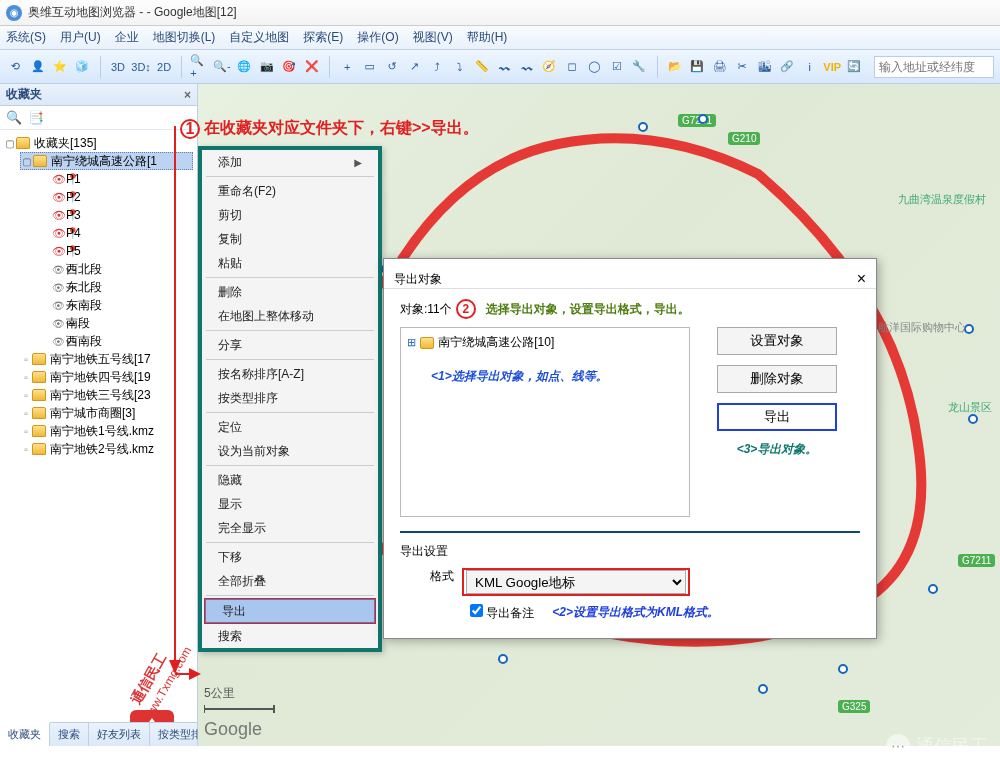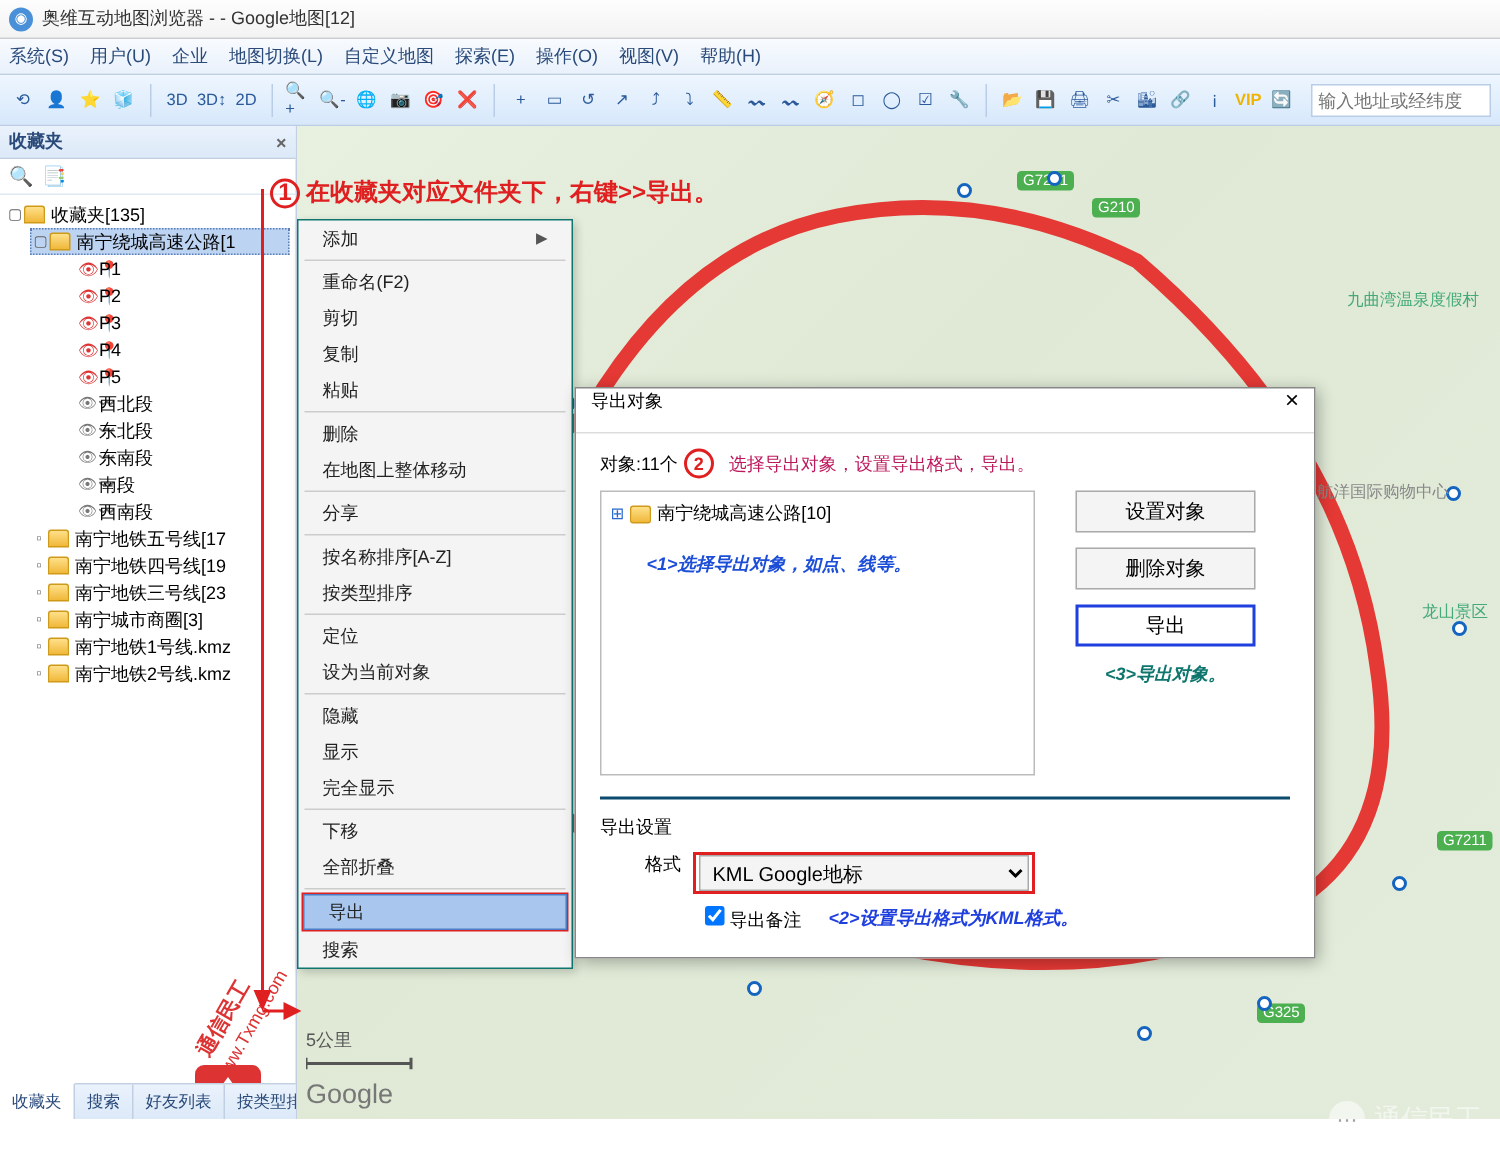--- a/index.html
+++ b/index.html
@@ -30,32 +30,32 @@
 .node.sel { background: #bcd3f2; border: 1px dotted #5a7fb8; }
 .tree .lvl1 { padding-left: 16px; }
 .tree .lvl2 { padding-left: 32px; }
 .side-tabs { height: 24px; border-top: 1px solid #c0cfe2; display: flex; background: linear-gradient(#eaf2fc,#dce9f8); }
 .side-tabs .tab { flex: 0 0 auto; padding: 4px 8px; font-size: 11px; color: #2a4a7a; border-right: 1px solid #c0cfe2; cursor: pointer; }
 .side-tabs .tab.active { background: #fff; border-top: 1px solid #fff; margin-top: -1px; }
 .maparea { flex: 1; position: relative; background: linear-gradient(135deg,#e8f0e0 0%, #dfe9d5 40%, #e3ecdb 100%); overflow: hidden; }
 .ring { position: absolute; left: 40px; top: 30px; width: 700px; height: 560px; }
 .mapfooter { position: absolute; left: 6px; bottom: 6px; color: #777; font-size: 18px; }
 .scalebar { position: absolute; left: 6px; bottom: 30px; font-size: 12px; color: #555; }
-.ctx-menu { position: absolute; left: 198px; top: 146px; width: 184px; background: #f4f4f4; border: 1px solid #0f766e; box-shadow: 2px 2px 6px rgba(0,0,0,.2); z-index: 20; }
+.ctx-menu { position: absolute; left: 198px; top: 146px; width: 184px; background: #f4f4f4; border: 4px solid #0f766e; box-shadow: 2px 2px 6px rgba(0,0,0,.2); z-index: 20; }
 .ctx-menu .ci { height: 24px; display: flex; align-items: center; padding: 0 16px; cursor: pointer; color: #222; }
 .ctx-menu .ci.hover { background: #a8c6ee; border: 1px solid #4a7fc8; margin: -1px; }
 .ctx-menu .ci .arrow { margin-left: auto; font-size: 10px; color: #555; }
 .ctx-menu .sep { height: 1px; background: #ccc; margin: 2px 4px; }
 .ctx-arrow-red { position: absolute; left: 145px; top: 120px; width: 56px; height: 560px; z-index: 25; pointer-events: none; }
 .dialog { position: absolute; left: 383px; top: 258px; width: 494px; background: #fff; border: 1px solid #888; box-shadow: 2px 2px 10px rgba(0,0,0,.3); z-index: 30; }
-.dlg-title { height: 30px; display: flex; align-items: flex-start; padding: 0 10px; border-bottom: 1px solid #ddd; }
+.dlg-title { height: 30px; display: flex; align-items: flex-end; padding: 0 10px; border-bottom: 1px solid #ddd; }
 .dlg-title .x { margin-left: auto; cursor: pointer; font-size: 16px; }
 .dlg-body { padding: 10px 16px 16px; }
 .objrow { display: flex; align-items: center; margin-bottom: 8px; }
-.objrow .redright { color: #be185d; font-weight: normal; margin-left: 6px; }
+.objrow .redright { color: #4d7c0f; font-weight: bold; margin-left: 6px; }
 .circnum { display: inline-flex; width: 20px; height: 20px; border: 2px solid #e02020; color: #e02020; border-radius: 50%; align-items: center; justify-content: center; font-weight: bold; margin: 0 4px; }
 .objpanel { display: flex; gap: 12px; }
 .objlist { border: 1px solid #bbb; width: 290px; height: 190px; padding: 6px; position: relative; }
 .objlist .item { display: flex; align-items: center; }
 .objlist .item .exp { color: #2a6acc; margin-right: 4px; font-size: 11px; }
 .objlist .blue-ann { color: #1d4ed8; font-style: italic; font-weight: bold; position: absolute; }
 .objbtns { display: flex; flex-direction: column; gap: 10px; width: 150px; align-items: center; }
 .objbtns button { width: 120px; height: 28px; background: #f4f4f4; border: 1px solid #aaa; cursor: pointer; }
 .objbtns button.primary { border: 2px solid #1f3fde; background: #fff; }
 .exp-set { margin-top: 14px; border-top: 2px solid #0c4a6e; padding-top: 10px; }
@@ -288,21 +288,21 @@
     </div>
   </div>
 
   <div class="maparea">
     <svg class="ring" viewBox="0 0 700 560">
       <path d="M155 160 Q60 230 70 320 Q80 430 260 490 Q460 560 600 500 Q700 460 680 330 Q660 180 520 60 Q420 10 320 30 Q220 50 155 160 Z" fill="none" stroke="#e53935" stroke-width="10" stroke-linejoin="round"></path>
     </svg>
     <div class="roadlbl" style="left:480px;top:30px">G7201</div>
     <div class="roadlbl" style="left:530px;top:48px">G210</div>
     <div class="roadlbl" style="left:760px;top:470px">G7211</div>
-    <div class="roadlbl" style="left:640px;top:585px">G325</div>
+    <div class="roadlbl" style="left:640px;top:616px">G325</div>
     <div class="roadlbl" style="left:190px;top:182px">G7201</div>
     <div class="anndot" style="left:440px;top:38px"></div>
     <div class="anndot" style="left:500px;top:30px"></div>
     <div class="anndot" style="left:766px;top:240px"></div>
     <div class="anndot" style="left:770px;top:330px"></div>
     <div class="anndot" style="left:730px;top:500px"></div>
     <div class="anndot" style="left:640px;top:580px"></div>
     <div class="anndot" style="left:560px;top:600px"></div>
     <div class="anndot" style="left:300px;top:570px"></div>
     <div class="anndot" style="left:176px;top:180px"></div>

